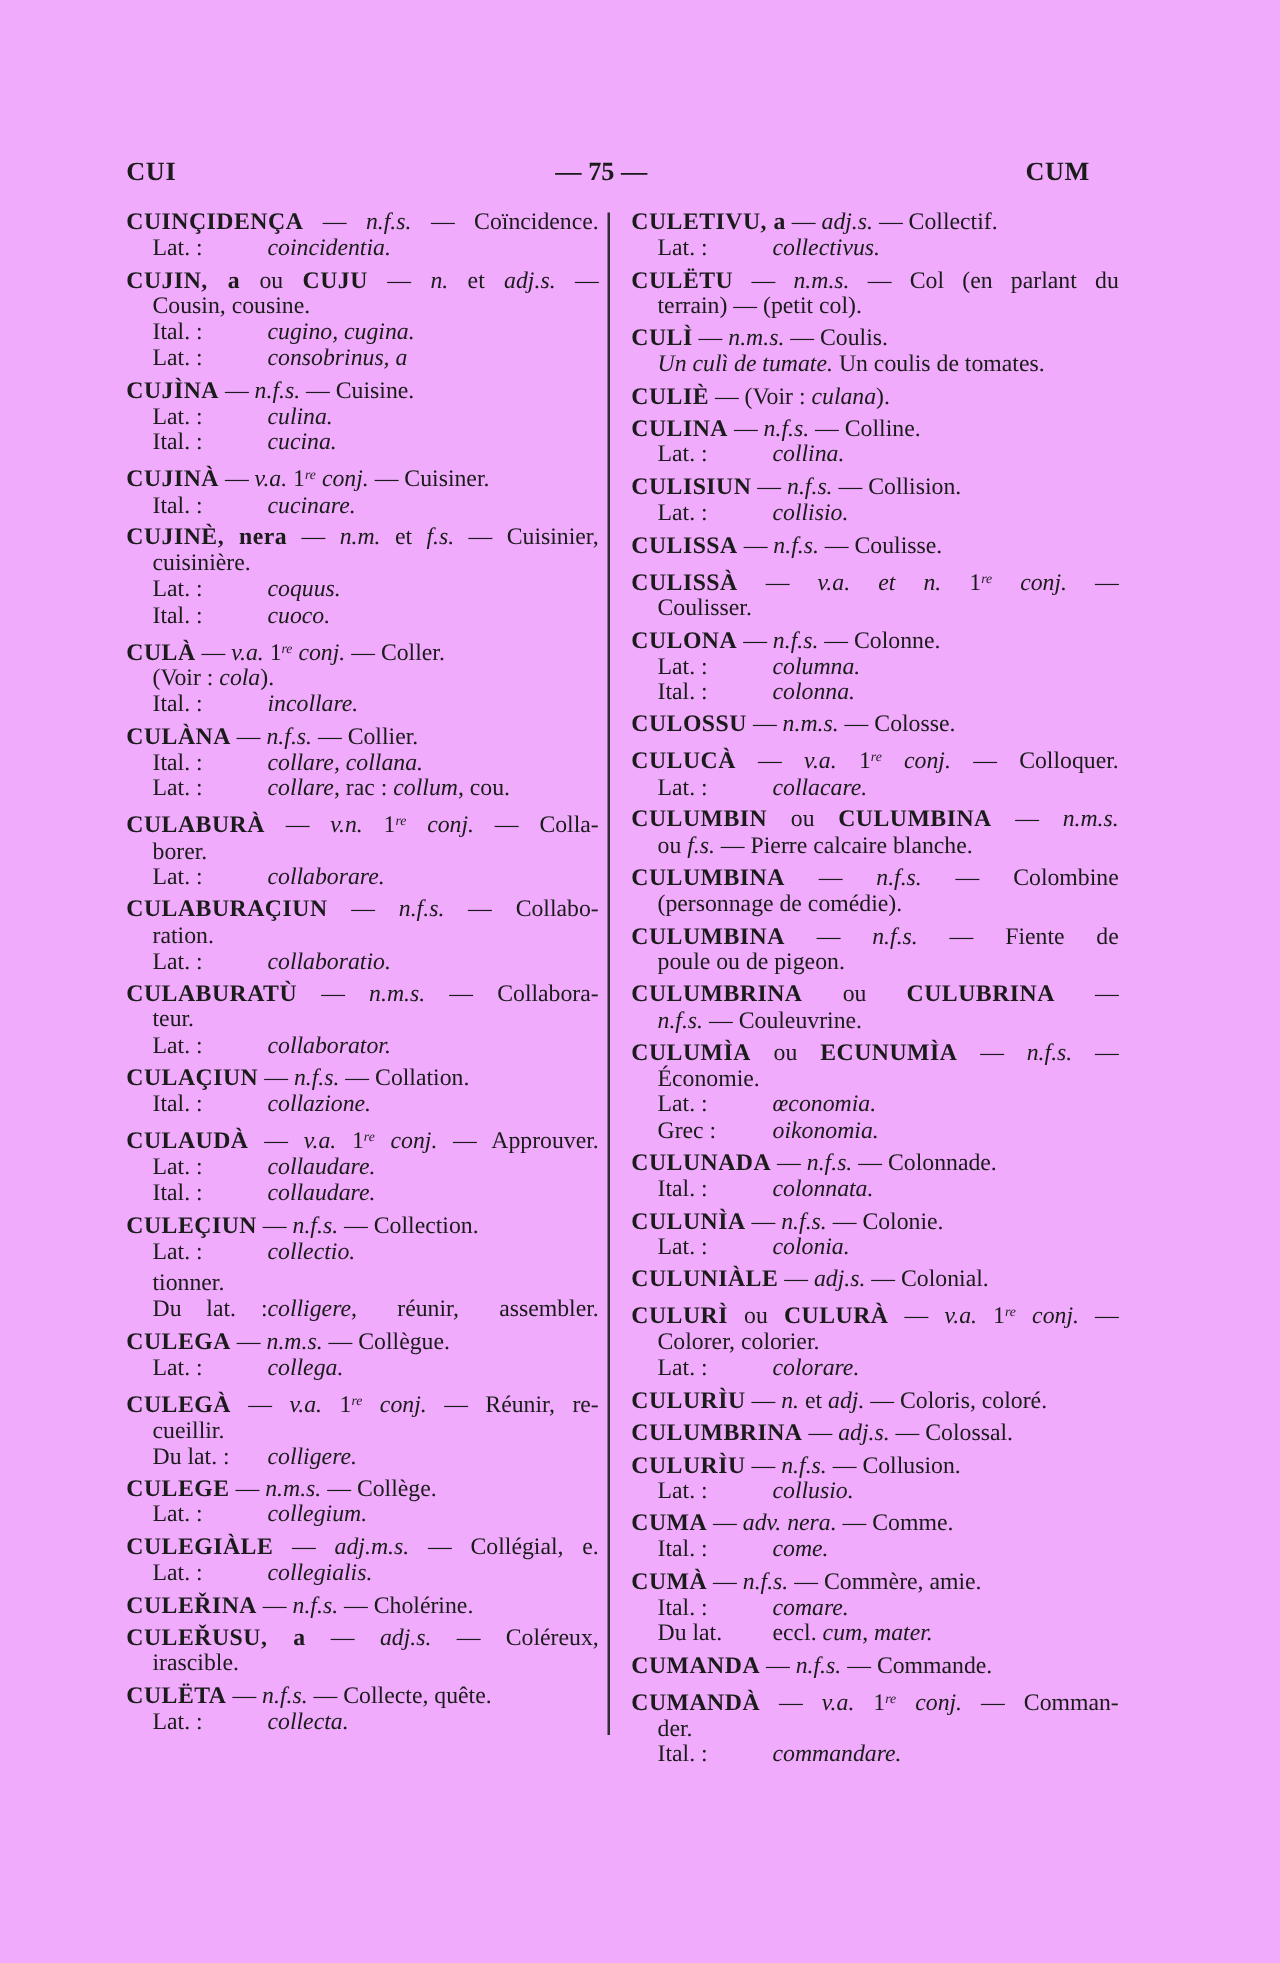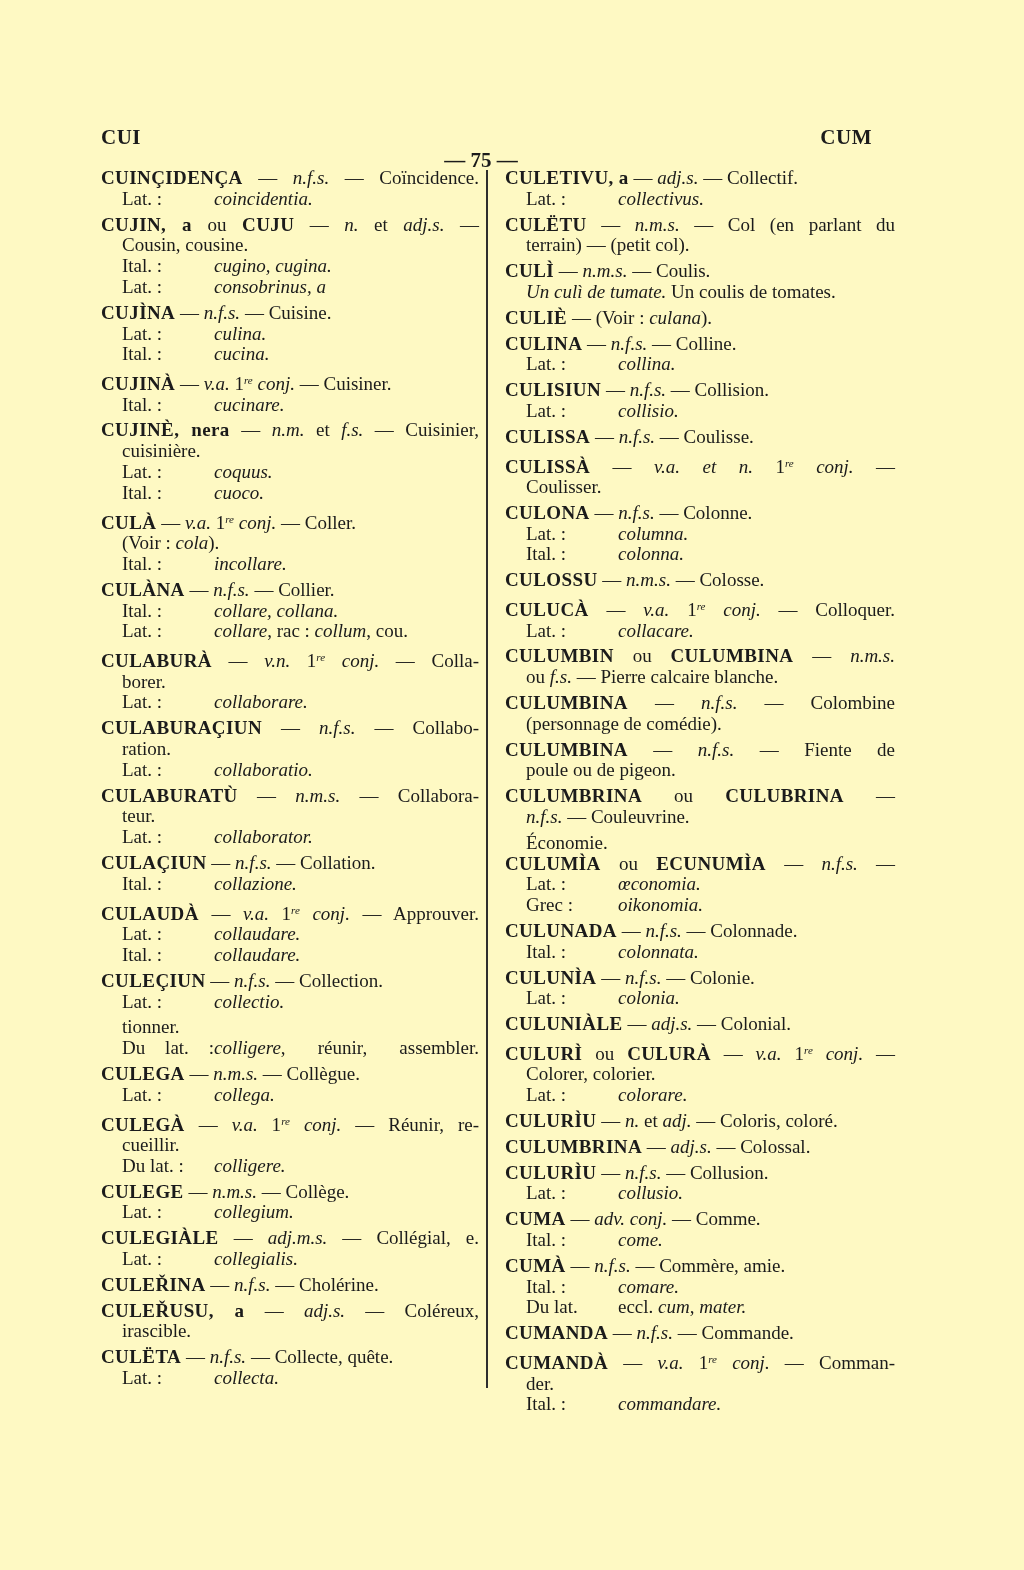--- a/index.html
+++ b/index.html
@@ -13,21 +13,21 @@
   .page{
     position:absolute;left:0;top:0;width:1024px;height:1570px;
     background:#fcfcfb;color:#1b1b1b;
   }
   
   .running-head{
     position:absolute;top:124px;left:0;width:1024px;height:26px;
     font-size:21px;font-weight:700;line-height:26px;
   }
   .rh-left{position:absolute;left:101px;top:0;letter-spacing:0.5px;}
-  .rh-center{position:absolute;left:421px;top:0;width:120px;text-align:center;margin-top:23px;}
+  .rh-center{position:absolute;left:421px;top:0;width:120px;text-align:center;}
   .rh-right{position:absolute;right:152px;top:0;letter-spacing:0.5px;}
   
   .columns{position:absolute;top:168px;left:0;width:1024px;}
   .col{position:absolute;top:0;font-size:19px;line-height:20.8px;}
   .col-left{left:101px;width:378px;}
   .col-right{left:505px;width:390px;}
   .divider{
     position:absolute;left:486px;top:170px;width:2px;height:1218px;
     background:#2e2e2e;
   }
@@ -37,21 +37,21 @@
   .line.just{white-space:normal;text-align:justify;text-align-last:justify;}
   .sg-b{font-weight:700;letter-spacing:0.4px;}
   .sg-i{font-style:italic;}
   .sg-r{}
   .sg-lab{display:inline-block;width:92px;}
   .sg-sup{font-size:0.58em;vertical-align:0.52em;font-style:italic;letter-spacing:0;margin-top:47px;}
 </style>
 </head>
 <body>
 
-<div class="page" style="background: #fef9c3; color: rgb(27, 27, 27); font-family: Liberation Serif, serif;">
+<div class="page" style="background: #f0abfc; color: rgb(27, 27, 27); font-family: Liberation Serif, serif;">
 
   <div class="running-head">
     <span class="rh-left">CUI</span>
     <span class="rh-center">— 75 —</span>
     <span class="rh-right">CUM</span>
   </div>
 
   <div class="divider" style="background: rgb(46, 46, 46);"></div>
 
   <div class="columns">
@@ -205,22 +205,22 @@
         </div>
         <div class="entry">
           <div class="line just"><span class="sg-b">CULUMBINA</span><span class="sg-r"> — </span><span class="sg-i">n.f.s.</span><span class="sg-r"> — </span><span class="sg-r">Fiente de</span></div>
           <div class="line ind"><span class="sg-r">poule ou de pigeon.</span></div>
         </div>
         <div class="entry">
           <div class="line just"><span class="sg-b">CULUMBRINA</span><span class="sg-r"> ou </span><span class="sg-b">CULUBRINA</span><span class="sg-r"> —</span></div>
           <div class="line ind"><span class="sg-i">n.f.s.</span><span class="sg-r"> — Couleuvrine.</span></div>
         </div>
         <div class="entry">
+          <div class="line just"><span class="sg-b">CULUMÌA</span><span class="sg-r"> ou </span><span class="sg-b">ECUNUMÌA</span><span class="sg-r"> — </span><span class="sg-i">n.f.s.</span><span class="sg-r"> —</span></div>
           <div class="line ind"><span class="sg-r">Économie.</span></div>
-          <div class="line just"><span class="sg-b">CULUMÌA</span><span class="sg-r"> ou </span><span class="sg-b">ECUNUMÌA</span><span class="sg-r"> — </span><span class="sg-i">n.f.s.</span><span class="sg-r"> —</span></div>
           <div class="line ind"><span class="sg-lab">Lat. :</span><span class="sg-i">œconomia.</span></div>
           <div class="line ind"><span class="sg-lab">Grec :</span><span class="sg-i">oikonomia.</span></div>
         </div>
         <div class="entry">
           <div class="line"><span class="sg-b">CULUNADA</span><span class="sg-r"> — </span><span class="sg-i">n.f.s.</span><span class="sg-r"> — </span><span class="sg-r">Colonnade.</span></div>
           <div class="line ind"><span class="sg-lab">Ital. :</span><span class="sg-i">colonnata.</span></div>
         </div>
         <div class="entry">
           <div class="line"><span class="sg-b">CULUNÌA</span><span class="sg-r"> — </span><span class="sg-i">n.f.s.</span><span class="sg-r"> — </span><span class="sg-r">Colonie.</span></div>
           <div class="line ind"><span class="sg-lab">Lat. :</span><span class="sg-i">colonia.</span></div>
@@ -237,21 +237,21 @@
           <div class="line"><span class="sg-b">CULURÌU</span><span class="sg-r"> — </span><span class="sg-i">n.</span><span class="sg-r"> et </span><span class="sg-i">adj.</span><span class="sg-r"> — </span><span class="sg-r">Coloris, coloré.</span></div>
         </div>
         <div class="entry">
           <div class="line"><span class="sg-b">CULUMBRINA</span><span class="sg-r"> — </span><span class="sg-i">adj.s.</span><span class="sg-r"> — </span><span class="sg-r">Colossal.</span></div>
         </div>
         <div class="entry">
           <div class="line"><span class="sg-b">CULURÌU</span><span class="sg-r"> — </span><span class="sg-i">n.f.s.</span><span class="sg-r"> — </span><span class="sg-r">Collusion.</span></div>
           <div class="line ind"><span class="sg-lab">Lat. :</span><span class="sg-i">collusio.</span></div>
         </div>
         <div class="entry">
-          <div class="line"><span class="sg-b">CUMA</span><span class="sg-r"> — </span><span class="sg-i">adv. conj.</span><span class="sg-r"> — </span><span class="sg-r">Comme.</span></div>
+          <div class="line"><span class="sg-b">CUMA</span><span class="sg-r"> — </span><span class="sg-i">adv. nera.</span><span class="sg-r"> — </span><span class="sg-r">Comme.</span></div>
           <div class="line ind"><span class="sg-lab">Ital. :</span><span class="sg-i">come.</span></div>
         </div>
         <div class="entry">
           <div class="line"><span class="sg-b">CUMÀ</span><span class="sg-r"> — </span><span class="sg-i">n.f.s.</span><span class="sg-r"> — </span><span class="sg-r">Commère, amie.</span></div>
           <div class="line ind"><span class="sg-lab">Ital. :</span><span class="sg-i">comare.</span></div>
           <div class="line ind"><span class="sg-lab">Du lat.</span><span class="sg-r">eccl. </span><span class="sg-i">cum</span><span class="sg-r">, </span><span class="sg-i">mater.</span></div>
         </div>
         <div class="entry">
           <div class="line"><span class="sg-b">CUMANDA</span><span class="sg-r"> — </span><span class="sg-i">n.f.s.</span><span class="sg-r"> — </span><span class="sg-r">Commande.</span></div>
         </div>

